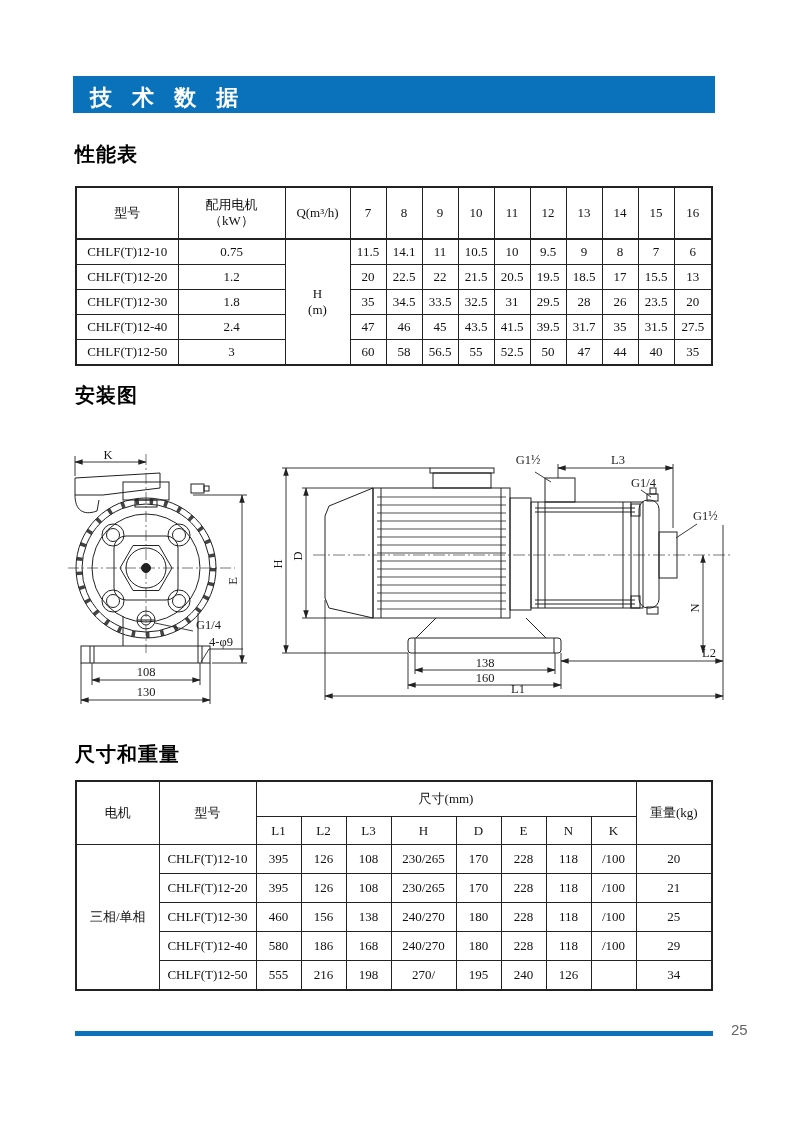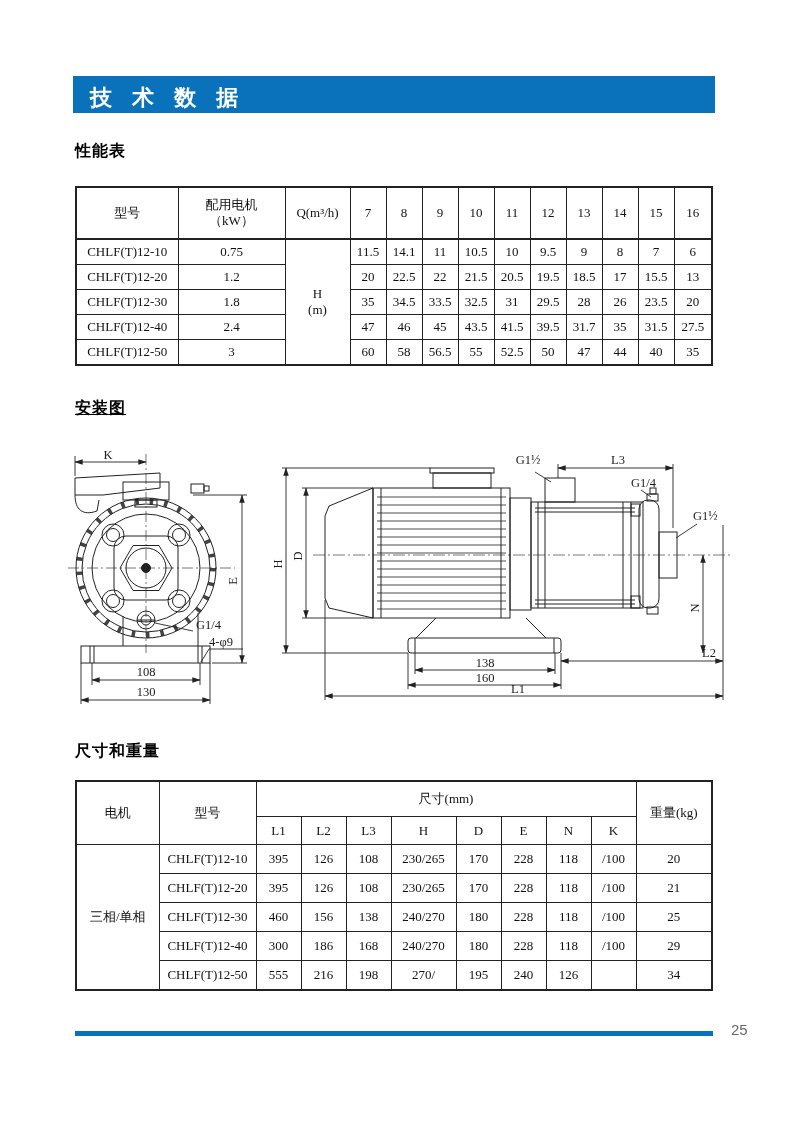--- a/index.html
+++ b/index.html
@@ -4,23 +4,23 @@
 <style>
   html,body{margin:0;padding:0;background:#e8e8e8;}
   #page{position:relative;width:793px;height:1122px;background:#ffffff;margin:0 auto;
         font-family:"Liberation Serif",serif;color:#111;overflow:hidden;}
   
   .hdr-bar{position:absolute;left:73px;top:76px;width:642px;height:37px;background:#0a72ba;}
   .hdr-bar span{display:block;padding:7px 0 0 17px;color:#fff;font-family:"Liberation Sans",sans-serif;
         font-weight:bold;font-size:22px;letter-spacing:7px;}
   
   .sec{position:absolute;left:75px;font-family:"Liberation Sans",sans-serif;font-weight:bold;
-       font-size:16px;color:#000;letter-spacing:1px;}
+       font-size:20px;color:#000;letter-spacing:1px;}
   #sec-perf{top:141px;}
-  #sec-inst{top:398px;text-decoration:underline;}
+  #sec-inst{top:382px;}
   #sec-dim{top:741px;}
   
   table{border-collapse:collapse;table-layout:fixed;position:absolute;left:75px;
         font-family:"Liberation Serif",serif;font-size:13px;color:#111;}
   td{border:1px solid #222;text-align:center;vertical-align:middle;padding:0 2px;
      overflow:hidden;white-space:nowrap;}
   #perf-table{top:186px;width:638px;}
   #perf-table{border:2px solid #222;}
   #perf-table tr.hrow td{height:50px;border-bottom:2px solid #222;}
   #perf-table tr.brow td{height:24px;}
@@ -383,21 +383,21 @@
       <td>138</td>
       <td>240/270</td>
       <td>180</td>
       <td>228</td>
       <td>118</td>
       <td>/100</td>
       <td>25</td>
     </tr>
     <tr class="brow">
       <td>CHLF(T)12-40</td>
-      <td>300</td>
+      <td>580</td>
       <td>186</td>
       <td>168</td>
       <td>240/270</td>
       <td>180</td>
       <td>228</td>
       <td>118</td>
       <td>/100</td>
       <td>29</td>
     </tr>
     <tr class="brow">

